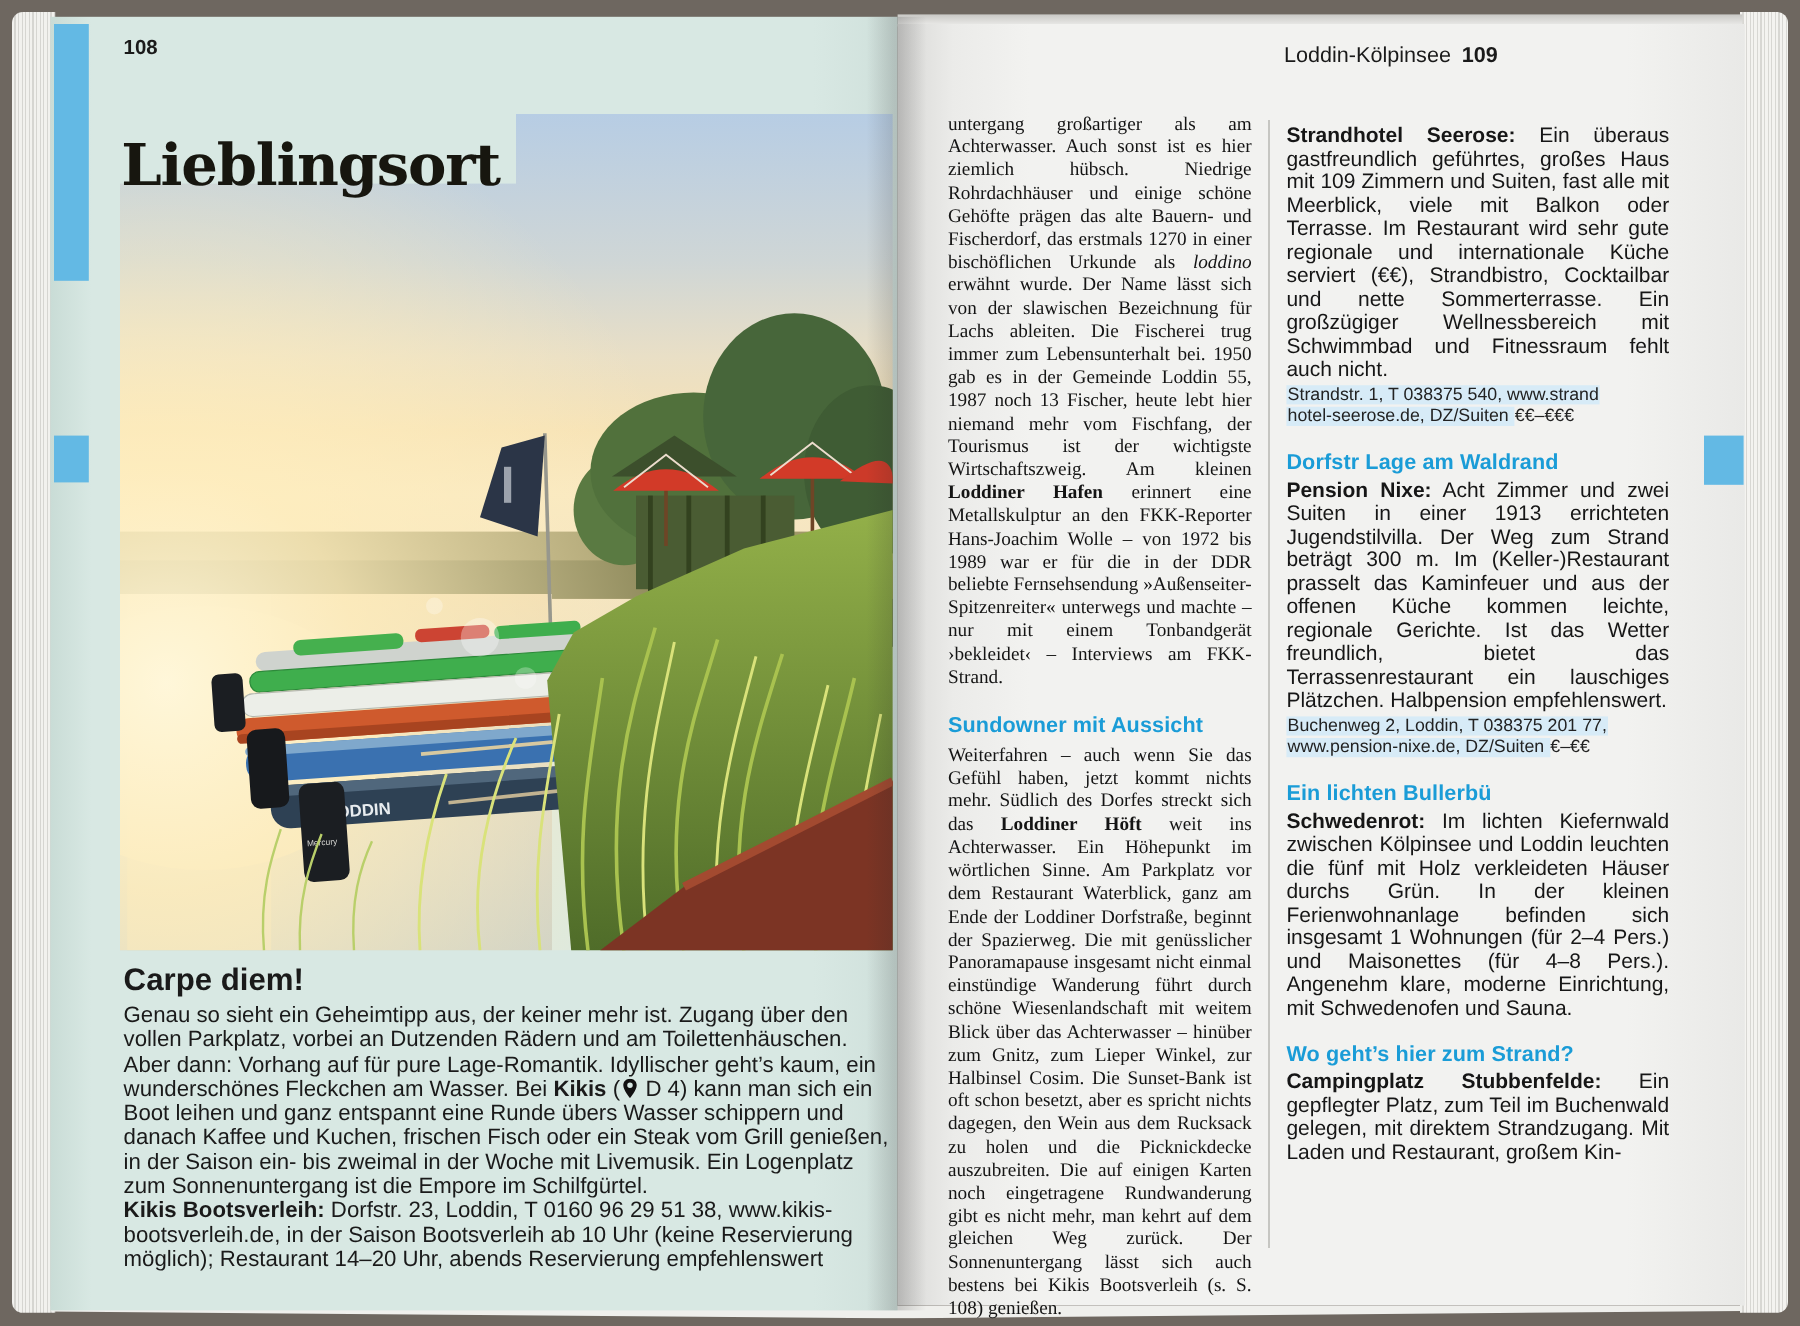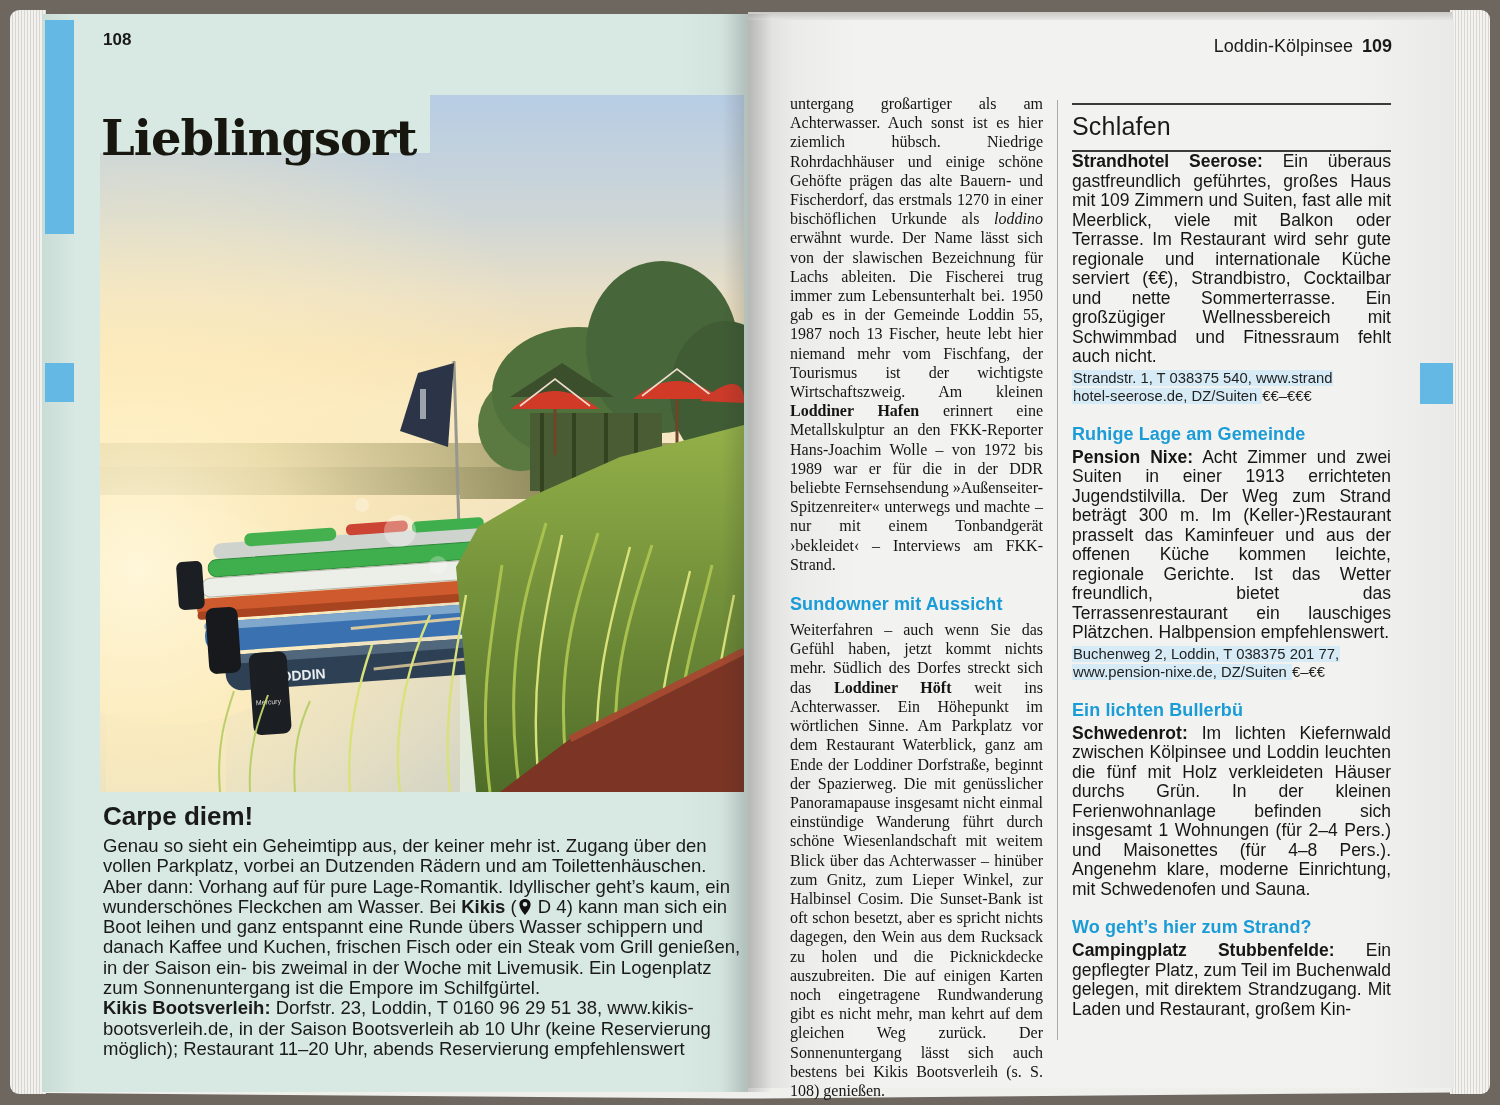--- a/index.html
+++ b/index.html
@@ -29,21 +29,21 @@
   .tab-right{left:672px;top:343px;width:33px;height:41px;}
   
   .pagenum{position:absolute;left:61px;top:16px;font-size:17px;font-weight:700;}
   .title{position:absolute;left:59px;top:68px;font-family:"DejaVu Serif",serif;font-weight:700;
     font-size:48px;line-height:1;letter-spacing:-1px;color:#17160f;}
   .title-notch{position:absolute;left:58px;top:81px;width:330px;height:58px;background:#d8e8e3;}
   .photo{position:absolute;left:58px;top:81px;width:644px;height:697px;display:block;}
   .carpe{position:absolute;left:61px;top:787px;font-size:26px;font-weight:700;margin:0;}
   .left-body{position:absolute;left:61px;top:822px;width:646px;font-size:18.5px;line-height:20.3px;margin:0;}
   
-  .running-head{position:absolute;left:322px;top:16px;width:322px;text-align:right;font-size:18px;}
+  .running-head{position:absolute;left:322px;top:16px;width:322px;text-align:left;font-size:18px;}
   .rh-num{font-weight:700;margin-left:9px;}
   .col-mid{position:absolute;left:42px;top:74px;width:253px;}
   .serif-p{font-family:"Liberation Serif",serif;font-size:16px;line-height:19.2px;text-align:justify;
     color:#141414;margin:0;}
   .col-rule{position:absolute;left:309px;top:80px;width:1px;height:940px;background:#a9a9a5;}
   .col-right{position:absolute;left:324px;top:83px;width:319px;}
   .schlafen{border-top:2px solid #3a3a38;border-bottom:2px solid #3a3a38;padding:7px 0 9px;
     font-size:25px;letter-spacing:.2px;}
   .cyan-h{color:#1a9cd7;font-weight:700;font-size:18px;margin:20px 0 5px;letter-spacing:.1px;}
   .col-right .cyan-h{margin:18px 0 3px;}
@@ -209,44 +209,43 @@
     </svg>
 
     <div class="title-notch"></div>
     <h1 class="title">Lieblingsort</h1>
 
     <h2 class="carpe">Carpe diem!</h2>
     <p class="left-body">
       <span><span class="run">Genau so sieht ein Geheimtipp aus, der keiner mehr ist. Zugang über den vollen Parkplatz, vorbei an Dutzenden Rädern und am Toilettenhäuschen. Aber dann: Vorhang auf für pure Lage-Romantik. Idyllischer geht’s kaum, ein wunderschönes Fleckchen am Wasser. Bei </span><span class="run b">Kikis</span><span class="run"> (</span><span class="icon-run"><svg width="12" height="16" viewBox="0 0 12 16">
               <path fill="#111" d="M6 0C2.8 0 .4 2.4 .4 5.4.4 9.6 6 16 6 16s5.6-6.4 5.6-10.6C11.6 2.4 9.2 0 6 0zm0 7.6a2.3 2.3 0 1 1 0-4.6 2.3 2.3 0 0 1 0 4.6z"></path>
             </svg></span><span class="run"> D 4) kann man sich ein Boot leihen und ganz entspannt eine Runde übers Wasser schippern und danach Kaffee und Kuchen, frischen Fisch oder ein Steak vom Grill genießen, in der Saison ein- bis zweimal in der Woche mit Livemusik. Ein Logenplatz zum Sonnenuntergang ist die Empore im Schilfgürtel.</span></span><br>
-      <span><span class="run b">Kikis Bootsverleih:</span><span class="run"> Dorfstr. 23, Loddin, T 0160 96 29 51 38, www.kikis-bootsverleih.de, in der Saison Bootsverleih ab 10 Uhr (keine Reservierung möglich); Restaurant 11–20 Uhr, abends Reservierung empfehlenswert</span></span>
+      <span><span class="run b">Kikis Bootsverleih:</span><span class="run"> Dorfstr. 23, Loddin, T 0160 96 29 51 38, www.kikis-bootsverleih.de, in der Saison Bootsverleih ab 10 Uhr (keine Reservierung möglich); Restaurant 14–20 Uhr, abends Reservierung empfehlenswert</span></span>
     </p>
   </div>
 
   <div class="page page-right">
     <div class="running-head">
       <span>Loddin-Kölpinsee</span><span class="rh-num">109</span>
     </div>
 
     <div class="col-mid">
       <p class="serif-p"><span class="run">untergang großartiger als am Achterwasser. Auch sonst ist es hier ziemlich hübsch. Niedrige Rohrdachhäuser und einige schöne Gehöfte prägen das alte Bauern- und Fischerdorf, das erstmals 1270 in einer bischöflichen Urkunde als </span><span class="run i">loddino</span><span class="run"> erwähnt wurde. Der Name lässt sich von der slawischen Bezeichnung für Lachs ableiten. Die Fischerei trug immer zum Lebensunterhalt bei. 1950 gab es in der Gemeinde Loddin 55, 1987 noch 13 Fischer, heute lebt hier niemand mehr vom Fischfang, der Tourismus ist der wichtigste Wirtschaftszweig. Am kleinen </span><span class="run b">Loddiner Hafen</span><span class="run"> erinnert eine Metallskulptur an den FKK-Reporter Hans-Joachim Wolle – von 1972 bis 1989 war er für die in der DDR beliebte Fernsehsendung »Außenseiter-Spitzenreiter« unterwegs und machte – nur mit einem Tonbandgerät ›bekleidet‹ – Interviews am FKK-Strand.</span></p>
       <h3 class="cyan-h">Sundowner mit Aussicht</h3>
       <p class="serif-p"><span class="run">Weiterfahren – auch wenn Sie das Gefühl haben, jetzt kommt nichts mehr. Südlich des Dorfes streckt sich das </span><span class="run b">Loddiner Höft</span><span class="run"> weit ins Achterwasser. Ein Höhepunkt im wörtlichen Sinne. Am Parkplatz vor dem Restaurant Waterblick, ganz am Ende der Loddiner Dorfstraße, beginnt der Spazierweg. Die mit genüsslicher Panoramapause insgesamt nicht einmal einstündige Wanderung führt durch schöne Wiesenlandschaft mit weitem Blick über das Achterwasser – hinüber zum Gnitz, zum Lieper Winkel, zur Halbinsel Cosim. Die Sunset-Bank ist oft schon besetzt, aber es spricht nichts dagegen, den Wein aus dem Rucksack zu holen und die Picknickdecke auszubreiten. Die auf einigen Karten noch eingetragene Rundwanderung gibt es nicht mehr, man kehrt auf dem gleichen Weg zurück. Der Sonnenuntergang lässt sich auch bestens bei Kikis Bootsverleih (s. S. 108) genießen.</span></p>
     </div>
 
     <div class="col-rule"></div>
 
     <div class="col-right">
-      <div class="schlafen">Schlafen</div>
 
       <p class="entry-p"><span class="run b">Strandhotel Seerose:</span><span class="run"> Ein überaus gastfreundlich geführtes, großes Haus mit 109 Zimmern und Suiten, fast alle mit Meerblick, viele mit Balkon oder Terrasse. Im Restaurant wird sehr gute regionale und internationale Küche serviert (€€), Strandbistro, Cocktailbar und nette Sommerterrasse. Ein großzügiger Wellnessbereich mit Schwimmbad und Fitnessraum fehlt auch nicht.</span></p>
       <p class="entry-info"><span class="run hl">Strandstr. 1, T 038375 540, www.strand</span><br><span class="run hl">hotel-seerose.de, DZ/Suiten </span><span class="run">€€–€€€</span></p>
 
-      <h3 class="cyan-h">Ruhige Lage am Gemeinde</h3>
+      <h3 class="cyan-h">Dorfstr Lage am Waldrand</h3>
       <p class="entry-p"><span class="run b">Pension Nixe:</span><span class="run"> Acht Zimmer und zwei Suiten in einer 1913 errichteten Jugendstilvilla. Der Weg zum Strand beträgt 300 m. Im (Keller-)Restaurant prasselt das Kaminfeuer und aus der offenen Küche kommen leichte, regionale Gerichte. Ist das Wetter freundlich, bietet das Terrassenrestaurant ein lauschiges Plätzchen. Halbpension empfehlenswert.</span></p>
       <p class="entry-info"><span class="run hl">Buchenweg 2, Loddin, T 038375 201 77,</span><br><span class="run hl">www.pension-nixe.de, DZ/Suiten </span><span class="run">€–€€</span></p>
 
       <h3 class="cyan-h">Ein lichten Bullerbü</h3>
       <p class="entry-p"><span class="run b">Schwedenrot:</span><span class="run"> Im lichten Kiefernwald zwischen Kölpinsee und Loddin leuchten die fünf mit Holz verkleideten Häuser durchs Grün. In der kleinen Ferienwohnanlage befinden sich insgesamt 1 Wohnungen (für 2–4 Pers.) und Maisonettes (für 4–8 Pers.). Angenehm klare, moderne Einrichtung, mit Schwedenofen und Sauna.</span></p>
 
       <h3 class="cyan-h">Wo geht’s hier zum Strand?</h3>
       <p class="entry-p"><span class="run b">Campingplatz Stubbenfelde:</span><span class="run"> Ein gepflegter Platz, zum Teil im Buchenwald gelegen, mit direktem Strandzugang. Mit Laden und Restaurant, großem Kin-</span></p>
     </div>
 

